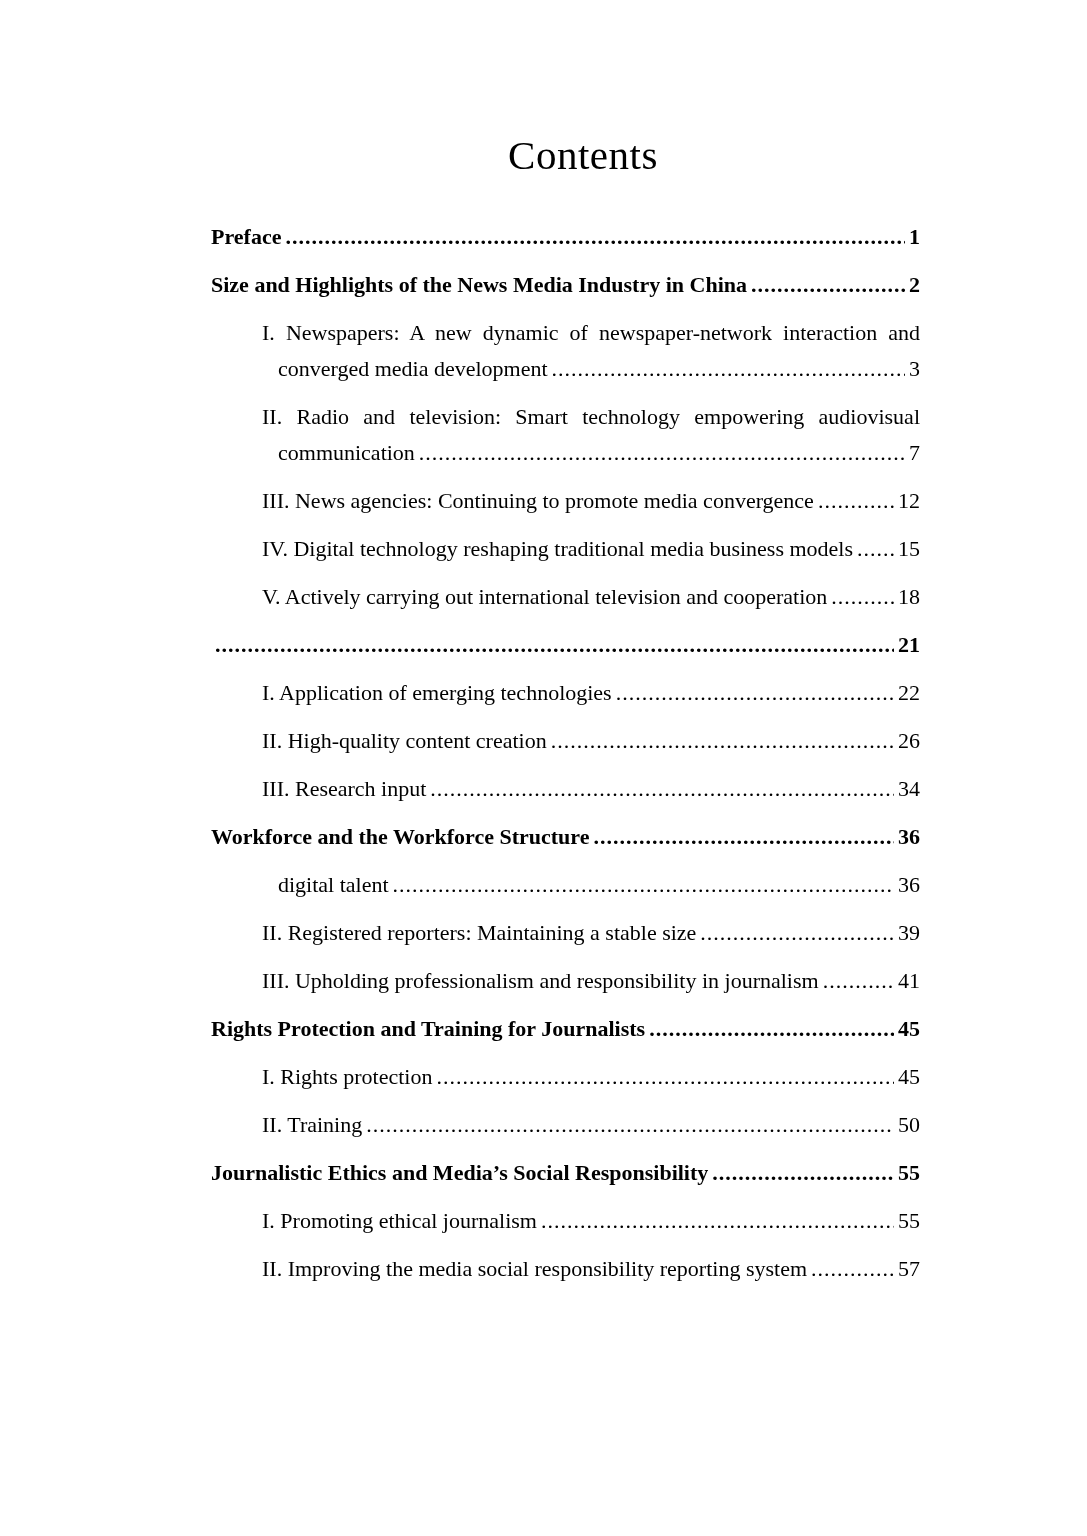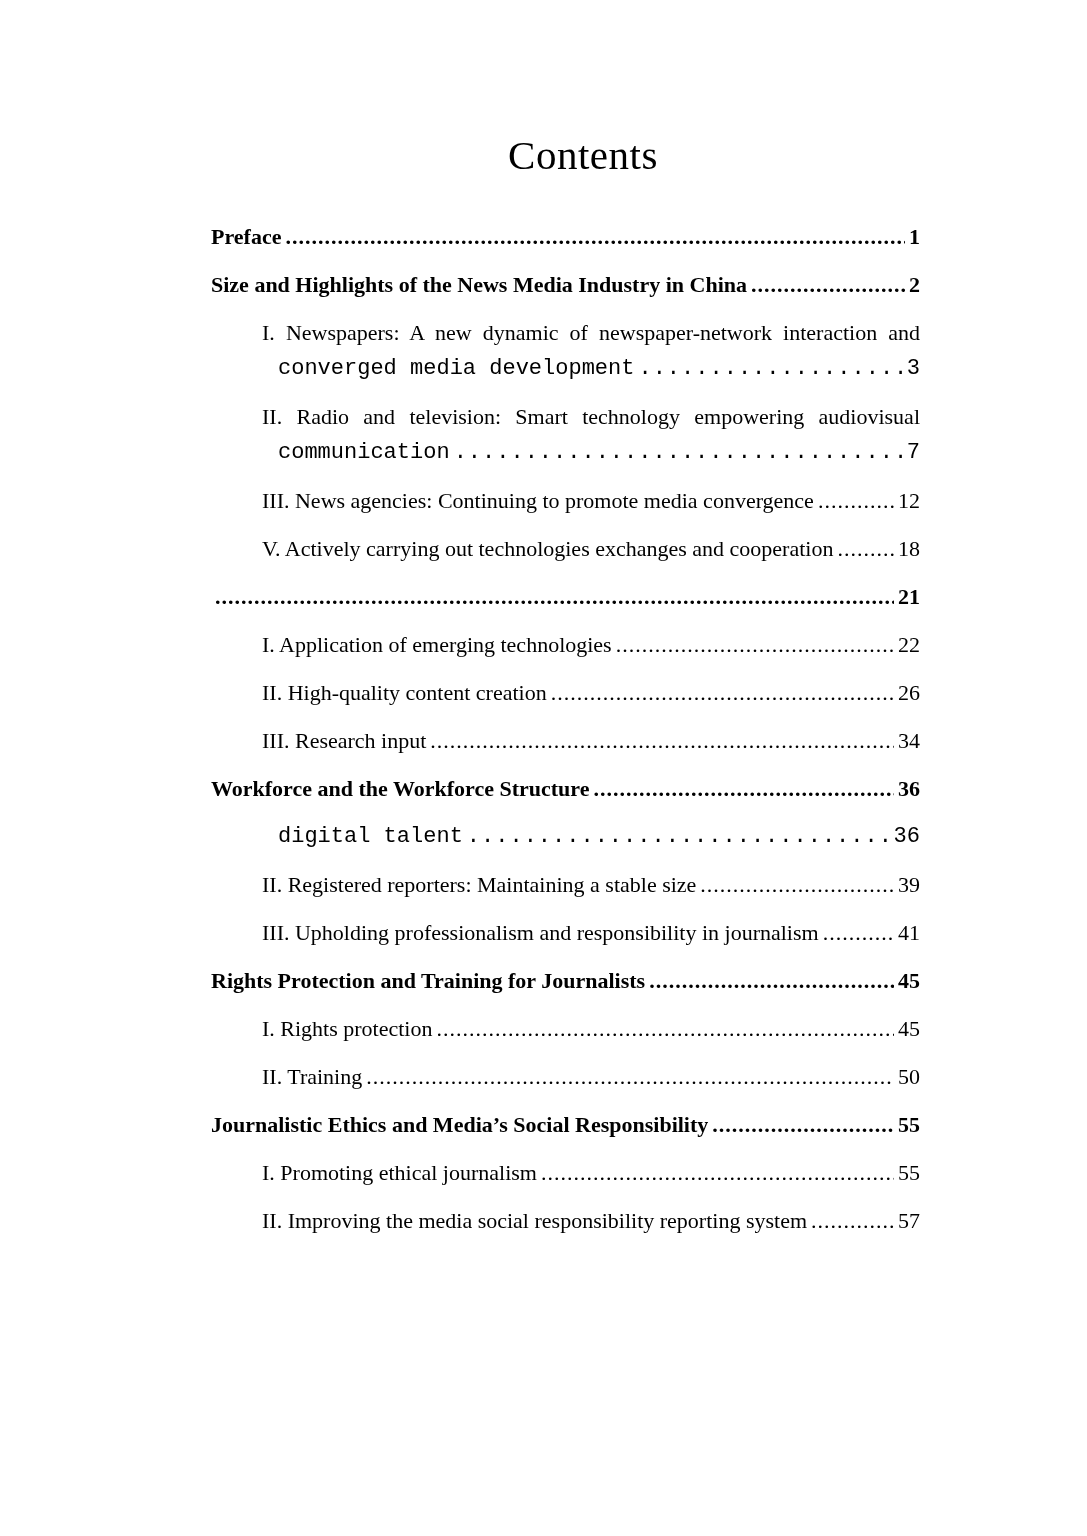--- a/index.html
+++ b/index.html
@@ -31,21 +31,21 @@
     font-size: 22px;
   }
   .entry {
     line-height: 36px;
     margin-bottom: 12px;
     font-weight: 400;
   }
   .entry.bold { font-weight: 700; }
   .entry.sub { padding-left: 51px; }
   .row { display: flex; align-items: baseline; }
-  .row.cont { padding-left: 16px; font-family: Liberation Mono, monospace; }
+  .row.cont { padding-left: 16px; }
   .justify-line {
     text-align: justify;
     text-align-last: justify;
   }
   .label { flex: 0 0 auto; white-space: nowrap; }
   .dots {
     flex: 1 1 auto;
     overflow: hidden;
     white-space: nowrap;
     margin: 0 2px 0 4px;
@@ -94,21 +94,28 @@
       </div>
       <div class="entry sub">
         <div class="row">
           <span class="label">III. News agencies: Continuing to promote media convergence</span>
           <span class="dots"></span>
           <span class="pg">12</span>
         </div>
       </div>
       <div class="entry sub">
         <div class="row">
-          <span class="label">V. Actively carrying out technologies exchanges and cooperation</span>
+          <span class="label">IV. Digital technology reshaping traditional media business models</span>
+          <span class="dots"></span>
+          <span class="pg">15</span>
+        </div>
+      </div>
+      <div class="entry sub">
+        <div class="row">
+          <span class="label">V. Actively carrying out international television and cooperation</span>
           <span class="dots"></span>
           <span class="pg">18</span>
         </div>
       </div>
       <div class="entry bold">
         <div class="row">
           <span class="dots"></span>
           <span class="pg">21</span>
         </div>
       </div>

